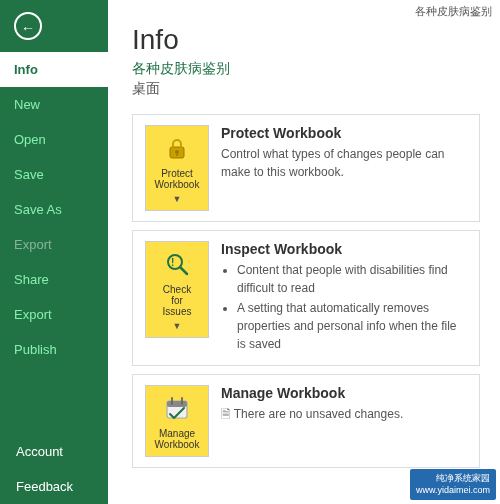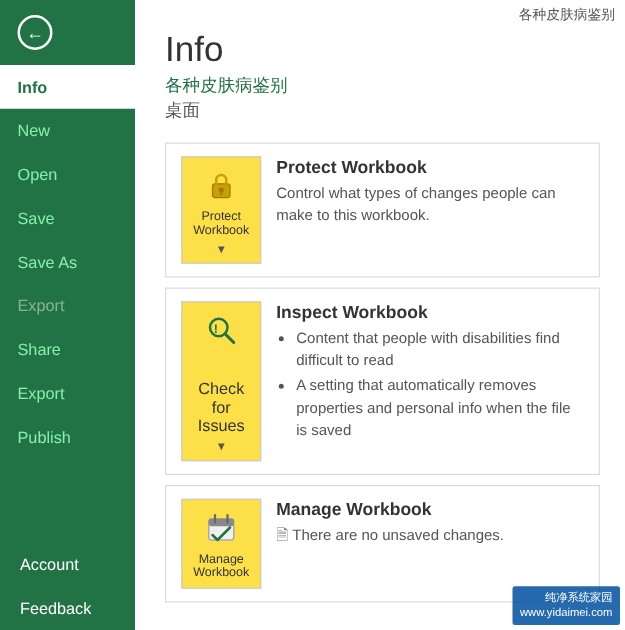--- a/index.html
+++ b/index.html
@@ -216,21 +216,21 @@
 
   <div class="info-card">
     <div class="card-icon-box">
       <div class="card-icon-svg">
         <svg width="28" height="28" viewBox="0 0 28 28" fill="none">
           <circle cx="12" cy="12" r="7" stroke="#217346" stroke-width="2" fill="none"></circle>
           <line x1="17" y1="17" x2="24" y2="24" stroke="#217346" stroke-width="2.5" stroke-linecap="round"></line>
           <text x="8" y="16" font-size="10" fill="#217346" font-weight="bold">!</text>
         </svg>
       </div>
-      <span style="font-size:13px;color:#333;white-space:pre-line;margin-top:19px;">Check for
+      <span style="font-size:10px;color:#333;white-space:pre-line;">Check for
 Issues</span>
       <span class="dropdown-indicator">▼</span>
     </div>
     <div class="card-content">
       <div class="card-title">Inspect Workbook</div>
       <div class="card-desc">
         <ul>
           <li>Content that people with disabilities find difficult to read</li>
           <li>A setting that automatically removes properties and personal info when the file is saved</li>
         </ul>

